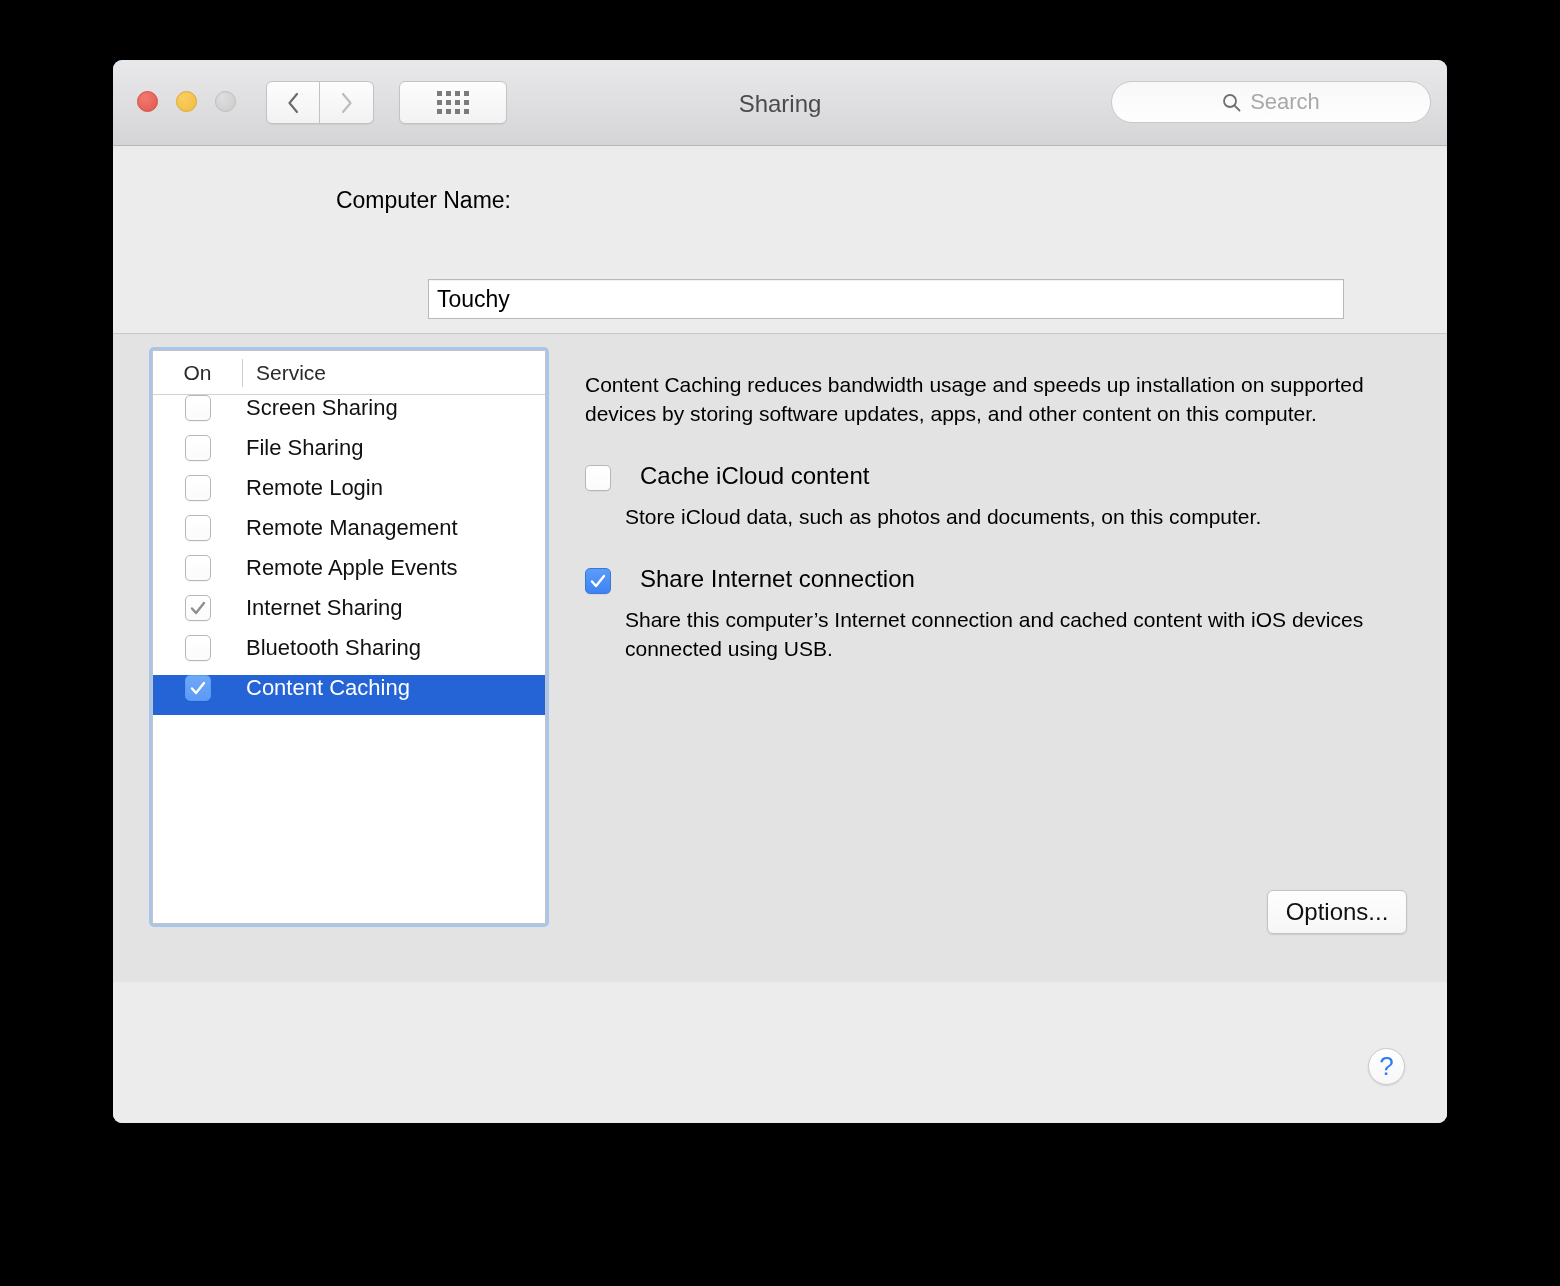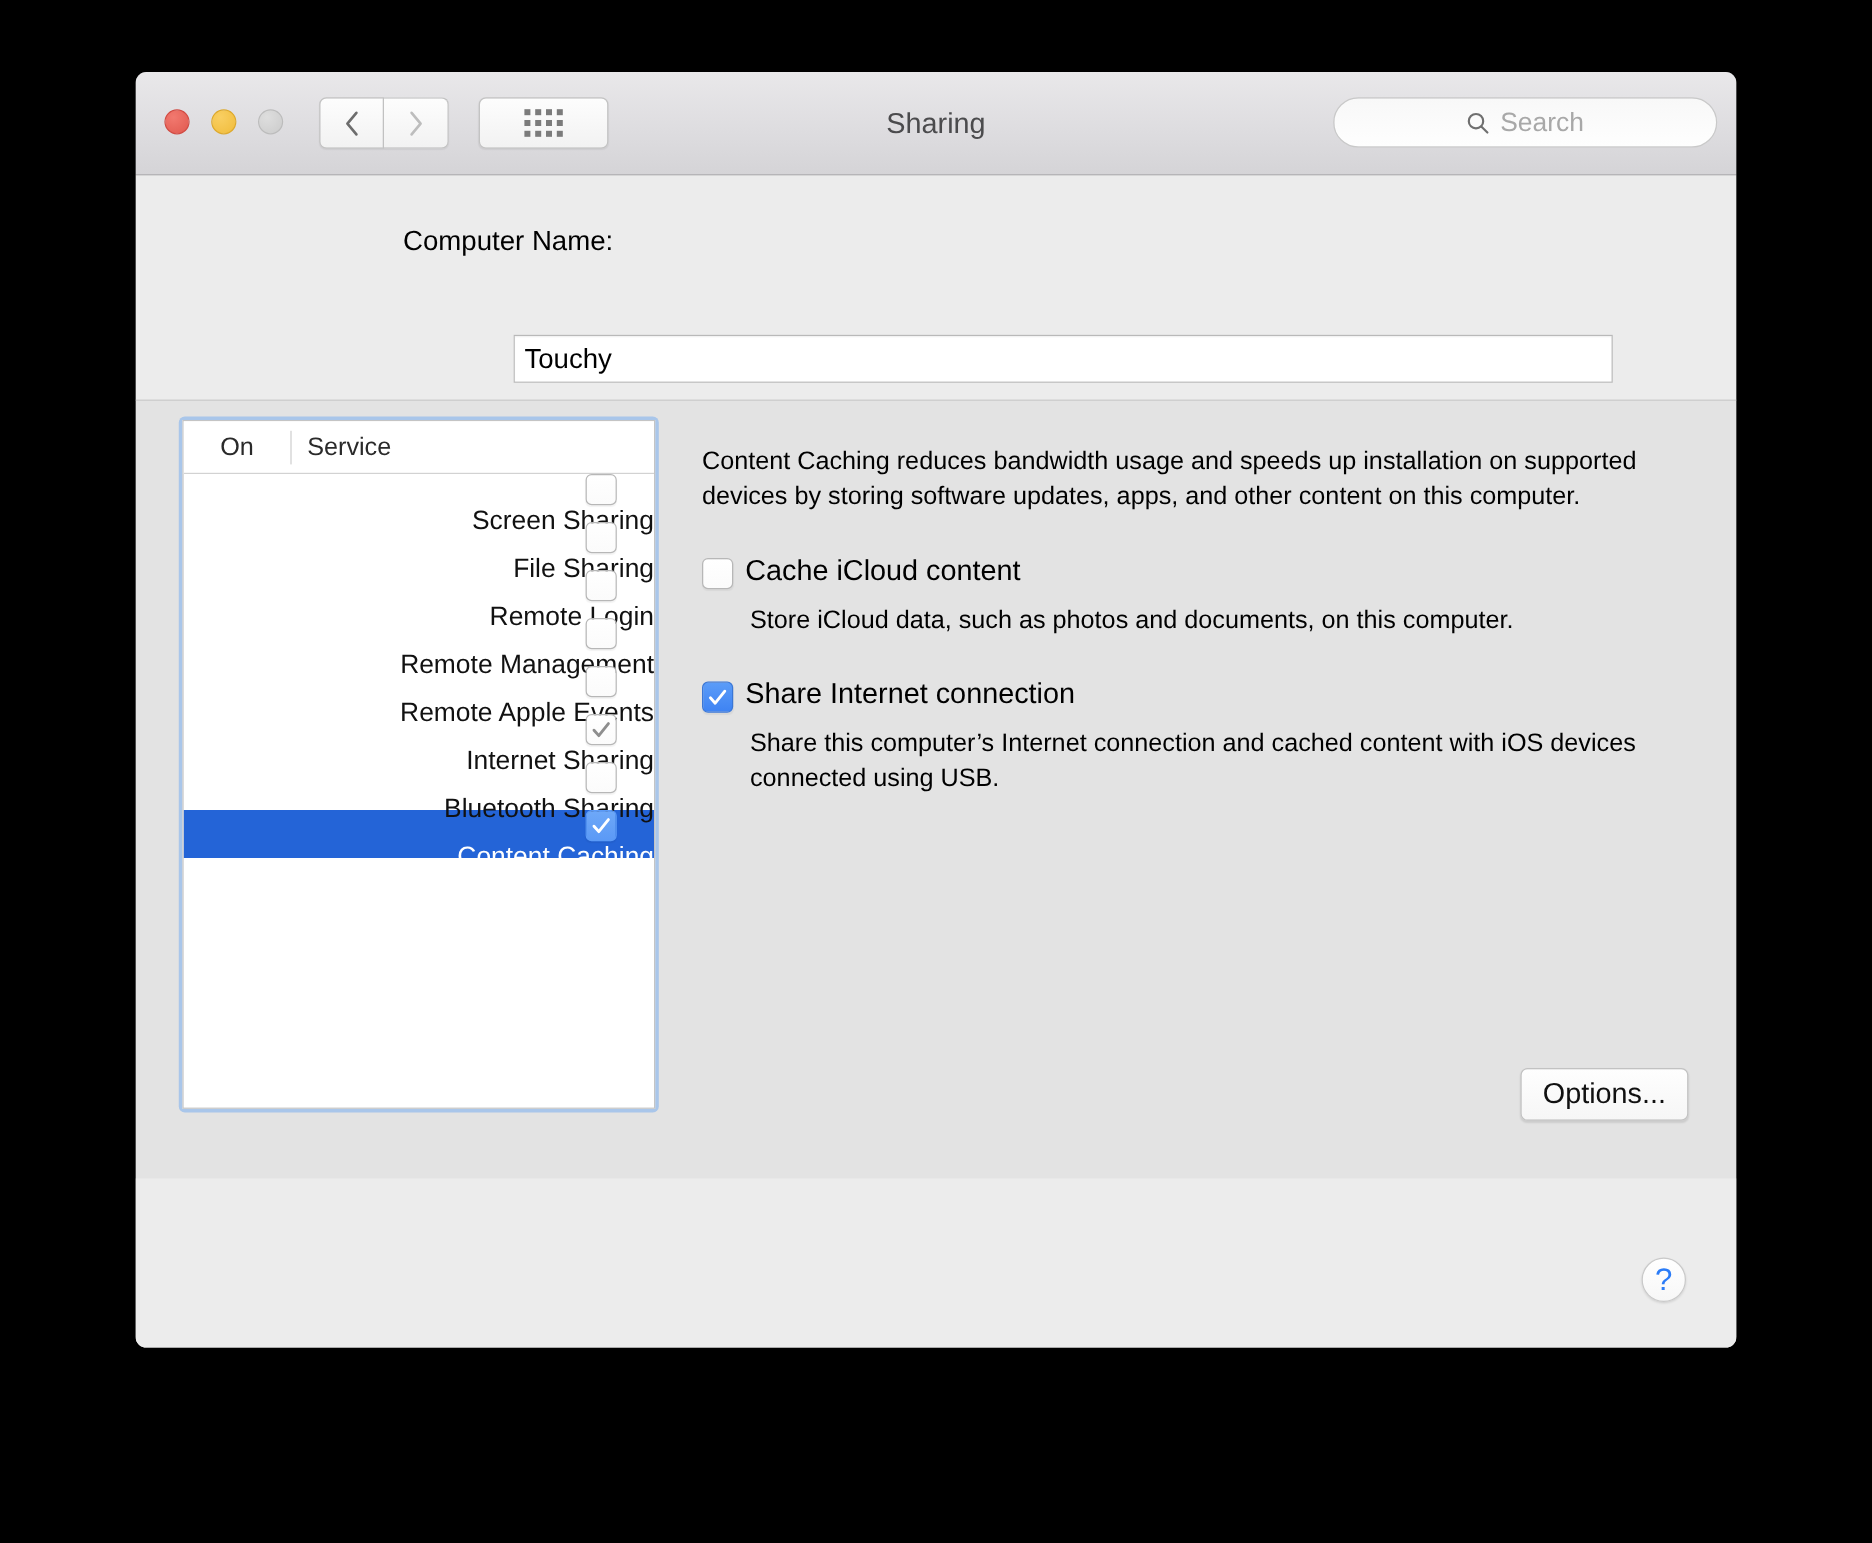--- a/index.html
+++ b/index.html
@@ -17,21 +17,21 @@
 
   
   .window {
     position: absolute;
     left: 113px;
     top: 60px;
     width: 1334px;
     height: 1063px;
     border-radius: 9px;
     overflow: hidden;
-    background: #737373;
+    background: #0ea5e9;
     box-shadow: 0 10px 40px rgba(0,0,0,0.55);
   }
 
   
   .titlebar {
     position: relative;
     height: 85px;
     background: linear-gradient(to bottom, #e9e8ea 0%, #dedde0 55%, #d5d4d7 100%);
     border-bottom: 1px solid #b6b5b8;
   }
@@ -249,23 +249,22 @@
     height: 28px;
     background: #cdcdcd;
   }
   .listhead .col-svc {
     padding-left: 13px;
     font-size: 21px;
     color: #2a2a2a;
   }
   .svcrow {
     display: flex;
-    align-items: flex-end;
+    align-items: flex-start;
     height: 40px;
-    flex-direction: column;
   }
   .svcrow.selected { background: #2464d7; }
   .svcrow .cbcell {
     width: 89px;
     display: flex;
     align-items: center;
     justify-content: center;
   }
   .svcrow .lbl {
     font-size: 22px;
@@ -327,21 +326,21 @@
     margin-top: 20px;
     font-size: 21px;
     color: #000;
     line-height: 29px;
     width: 800px;
   }
   .opt-block { margin-top: 34px; }
   .opt-row {
     display: flex;
     align-items: flex-start;
-    gap: 10px;
+    gap: 29px;
   }
   .opt-row .cbox { margin-top: 3px; }
   .opt-label {
     font-size: 24px;
     color: #000;
     line-height: 28px;
   }
   .opt-sub {
     margin-top: 11px;
     margin-left: 40px;

